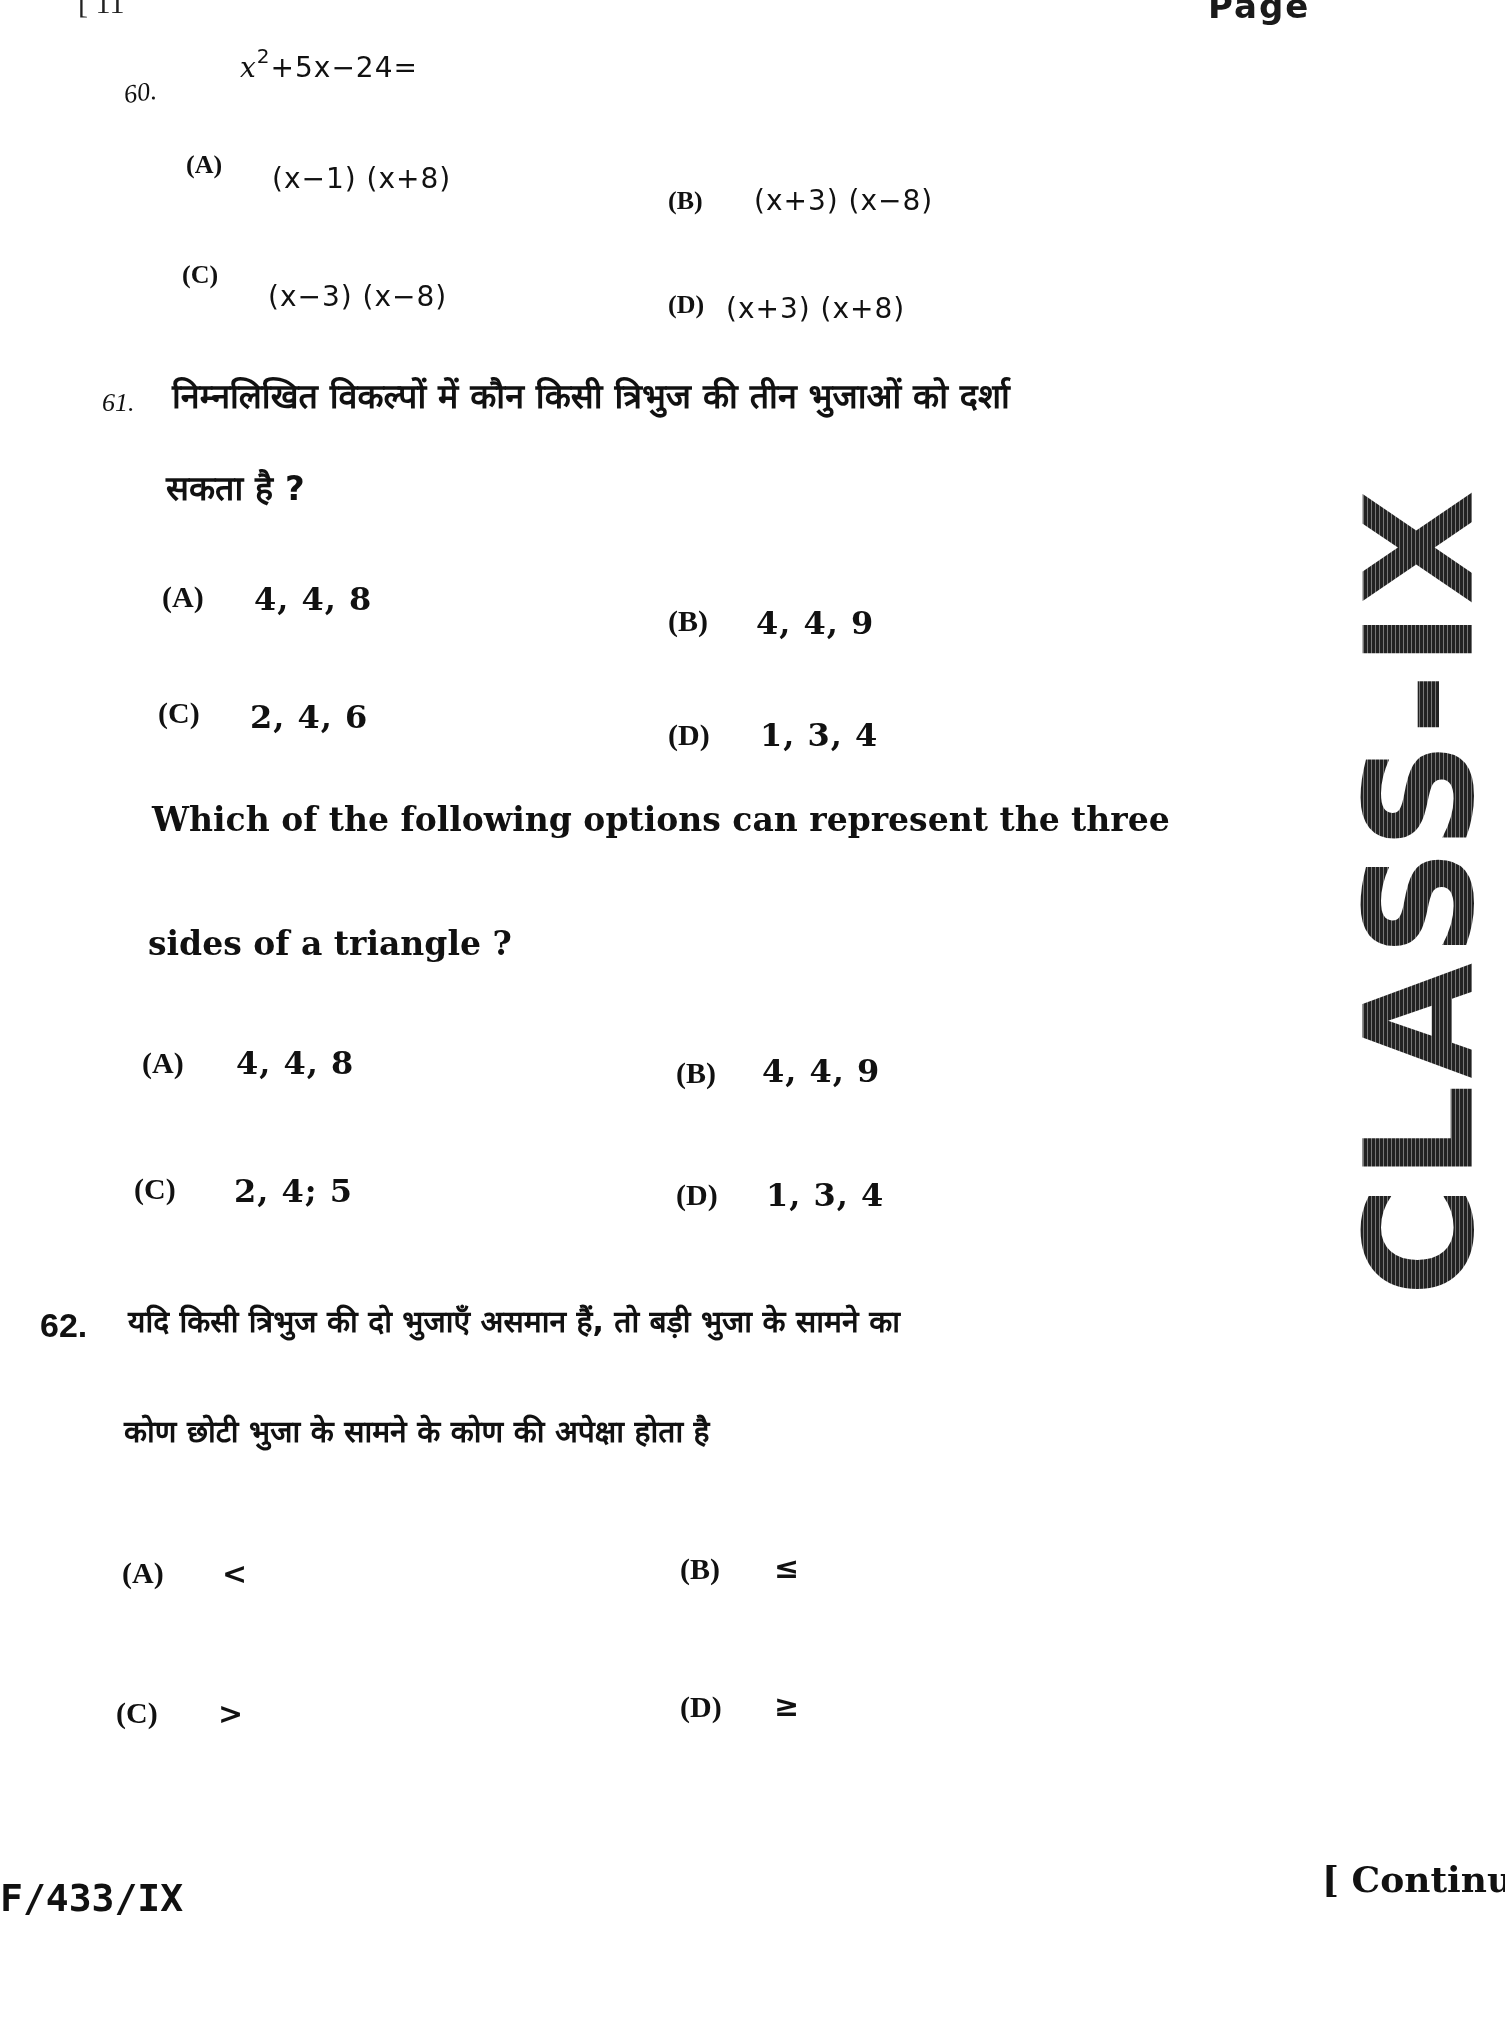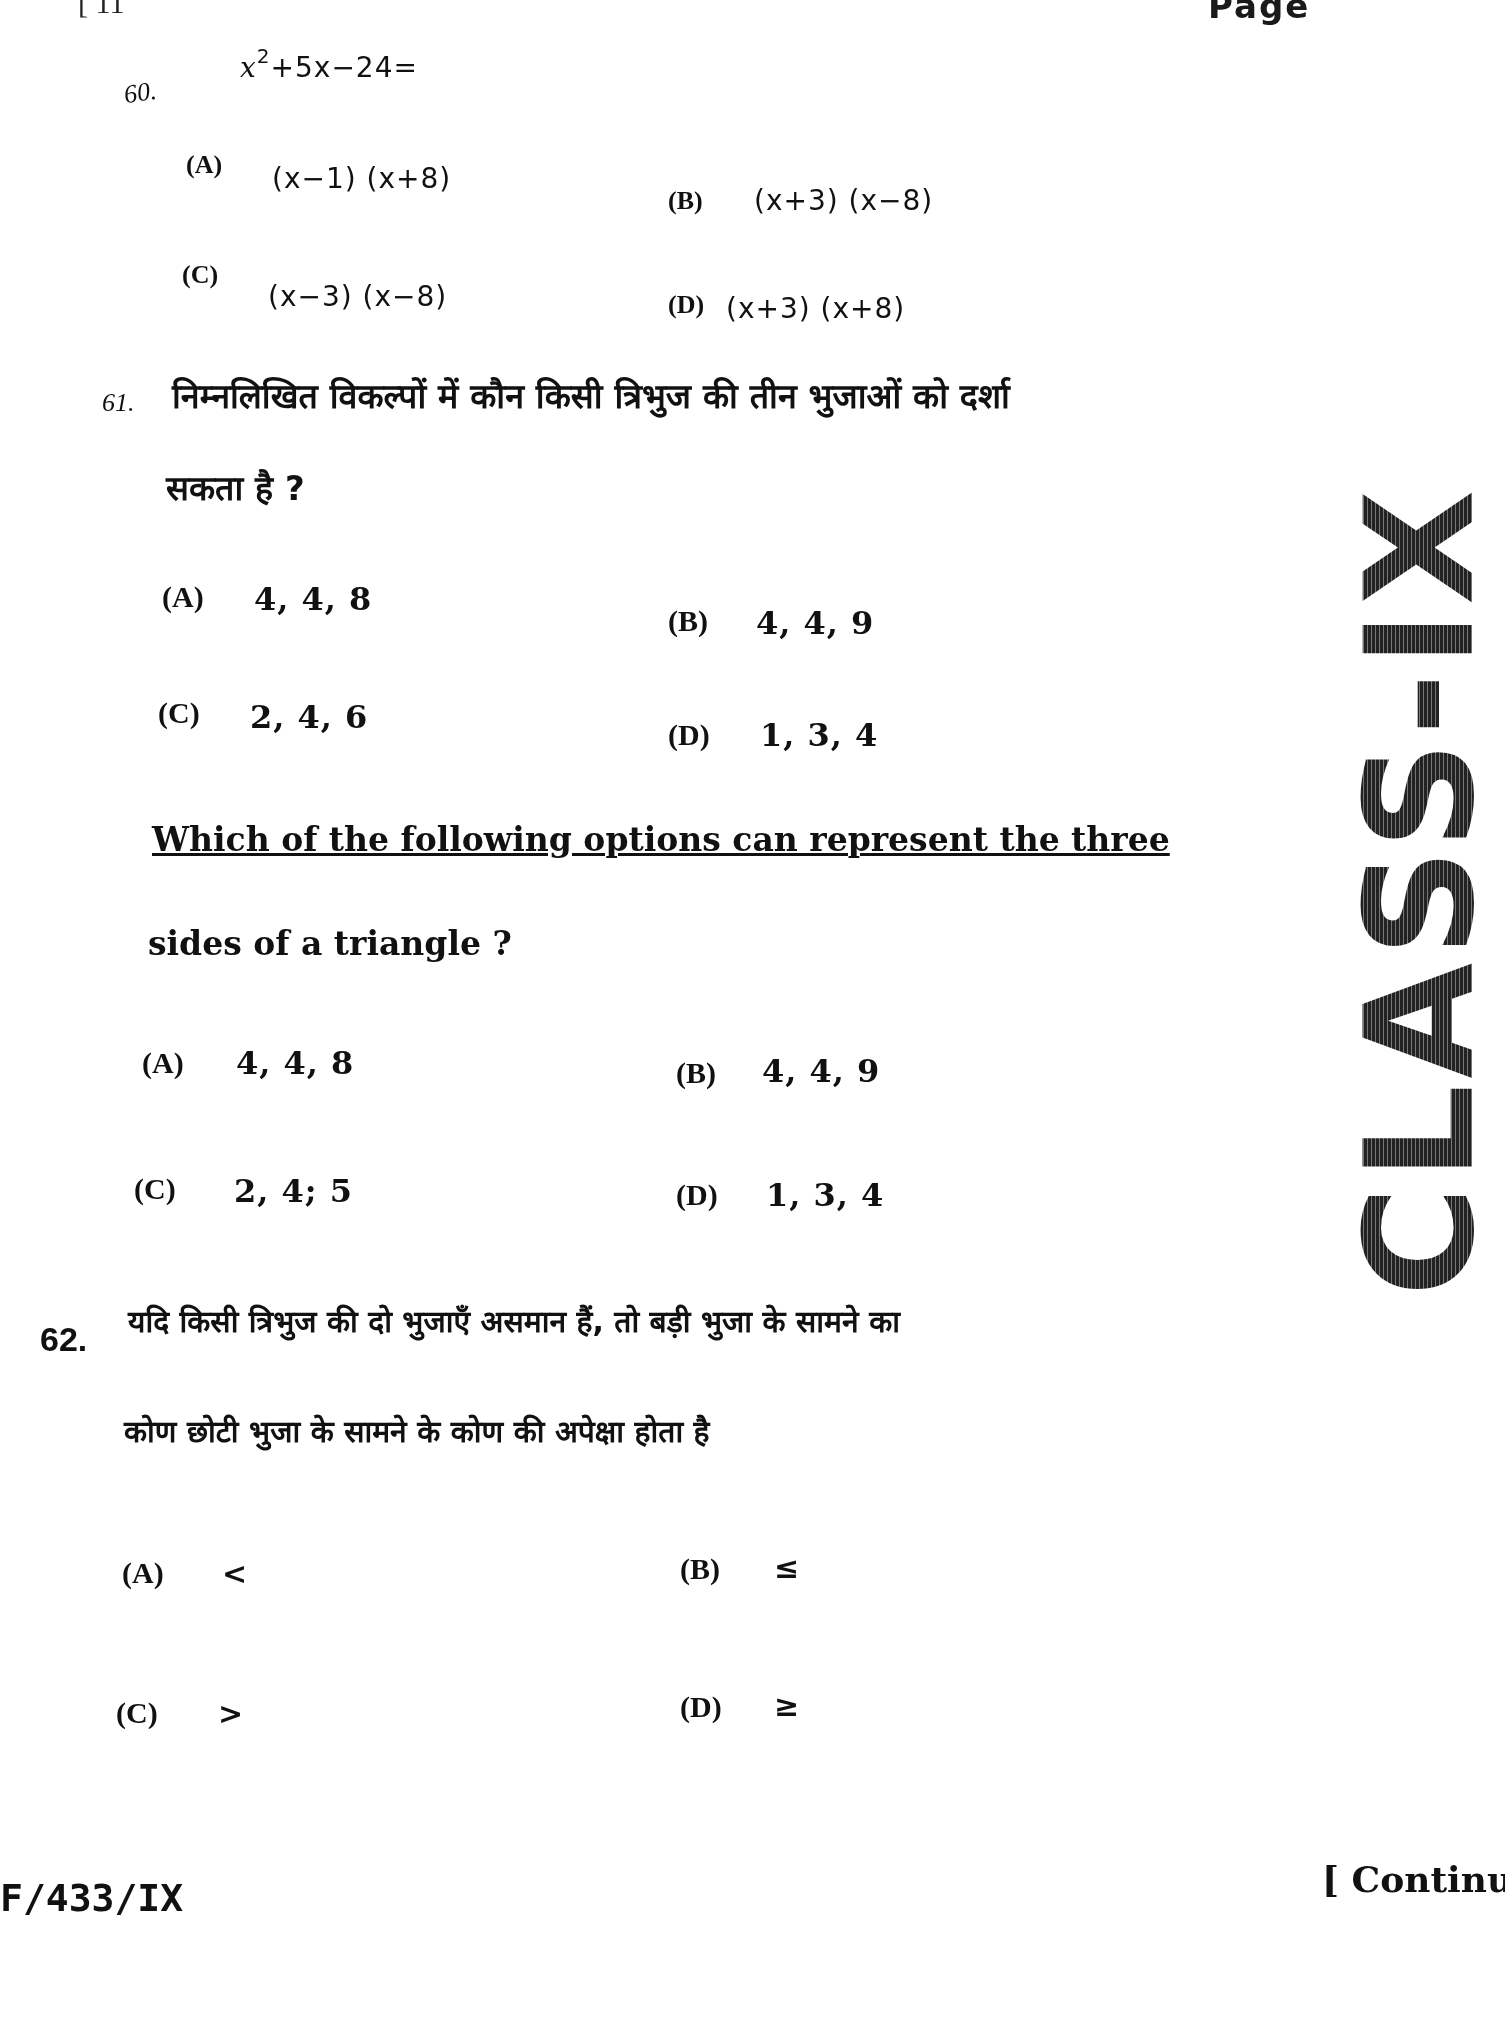--- a/index.html
+++ b/index.html
@@ -166,21 +166,21 @@
   </div>
   <div>
     <span class="abs opt-label" style="left:158px; top:696px;">(C)</span>
     <span class="abs opt-value" style="left:250px; top:698px;">2, 4, 6</span>
   </div>
   <div>
     <span class="abs opt-label" style="left:668px; top:718px;">(D)</span>
     <span class="abs opt-value" style="left:760px; top:716px;">1, 3, 4</span>
   </div>
 
-  <div class="abs english" style="left:152px; top:820px;text-decoration:underline;">Which of the following options can represent the three</div>
+  <div class="abs english" style="left:152px; top:800px;">Which of the following options can represent the three</div>
   <div class="abs english" style="left:148px; top:924px;">sides of a triangle ?</div>
 
   <div>
     <span class="abs opt-label" style="left:142px; top:1046px;">(A)</span>
     <span class="abs opt-value" style="left:236px; top:1044px;">4, 4, 8</span>
   </div>
   <div>
     <span class="abs opt-label" style="left:676px; top:1056px;">(B)</span>
     <span class="abs opt-value" style="left:762px; top:1052px;">4, 4, 9</span>
   </div>
@@ -188,21 +188,21 @@
     <span class="abs opt-label" style="left:134px; top:1172px;">(C)</span>
     <span class="abs opt-value" style="left:234px; top:1172px;">2, 4; 5</span>
   </div>
   <div>
     <span class="abs opt-label" style="left:676px; top:1178px;">(D)</span>
     <span class="abs opt-value" style="left:766px; top:1176px;">1, 3, 4</span>
   </div>
 </div>
 
 <div>
-  <div class="abs qnum-bold" style="left:40px; top:1306px;margin-top:14px;">62.</div>
+  <div class="abs qnum-bold" style="left:40px; top:1306px;">62.</div>
   <div class="abs hindi big" style="left:128px; top:1300px;">यदि किसी त्रिभुज की दो भुजाएँ असमान हैं, तो बड़ी भुजा के सामने का</div>
   <div class="abs hindi big" style="left:124px; top:1410px;">कोण छोटी भुजा के सामने के कोण की अपेक्षा होता है</div>
 
   <div>
     <span class="abs opt-label" style="left:122px; top:1556px;">(A)</span>
     <span class="abs opt-value sym" style="left:222px; top:1556px;">&lt;</span>
   </div>
   <div>
     <span class="abs opt-label" style="left:680px; top:1552px;">(B)</span>
     <span class="abs opt-value sym" style="left:774px; top:1550px;">≤</span>

